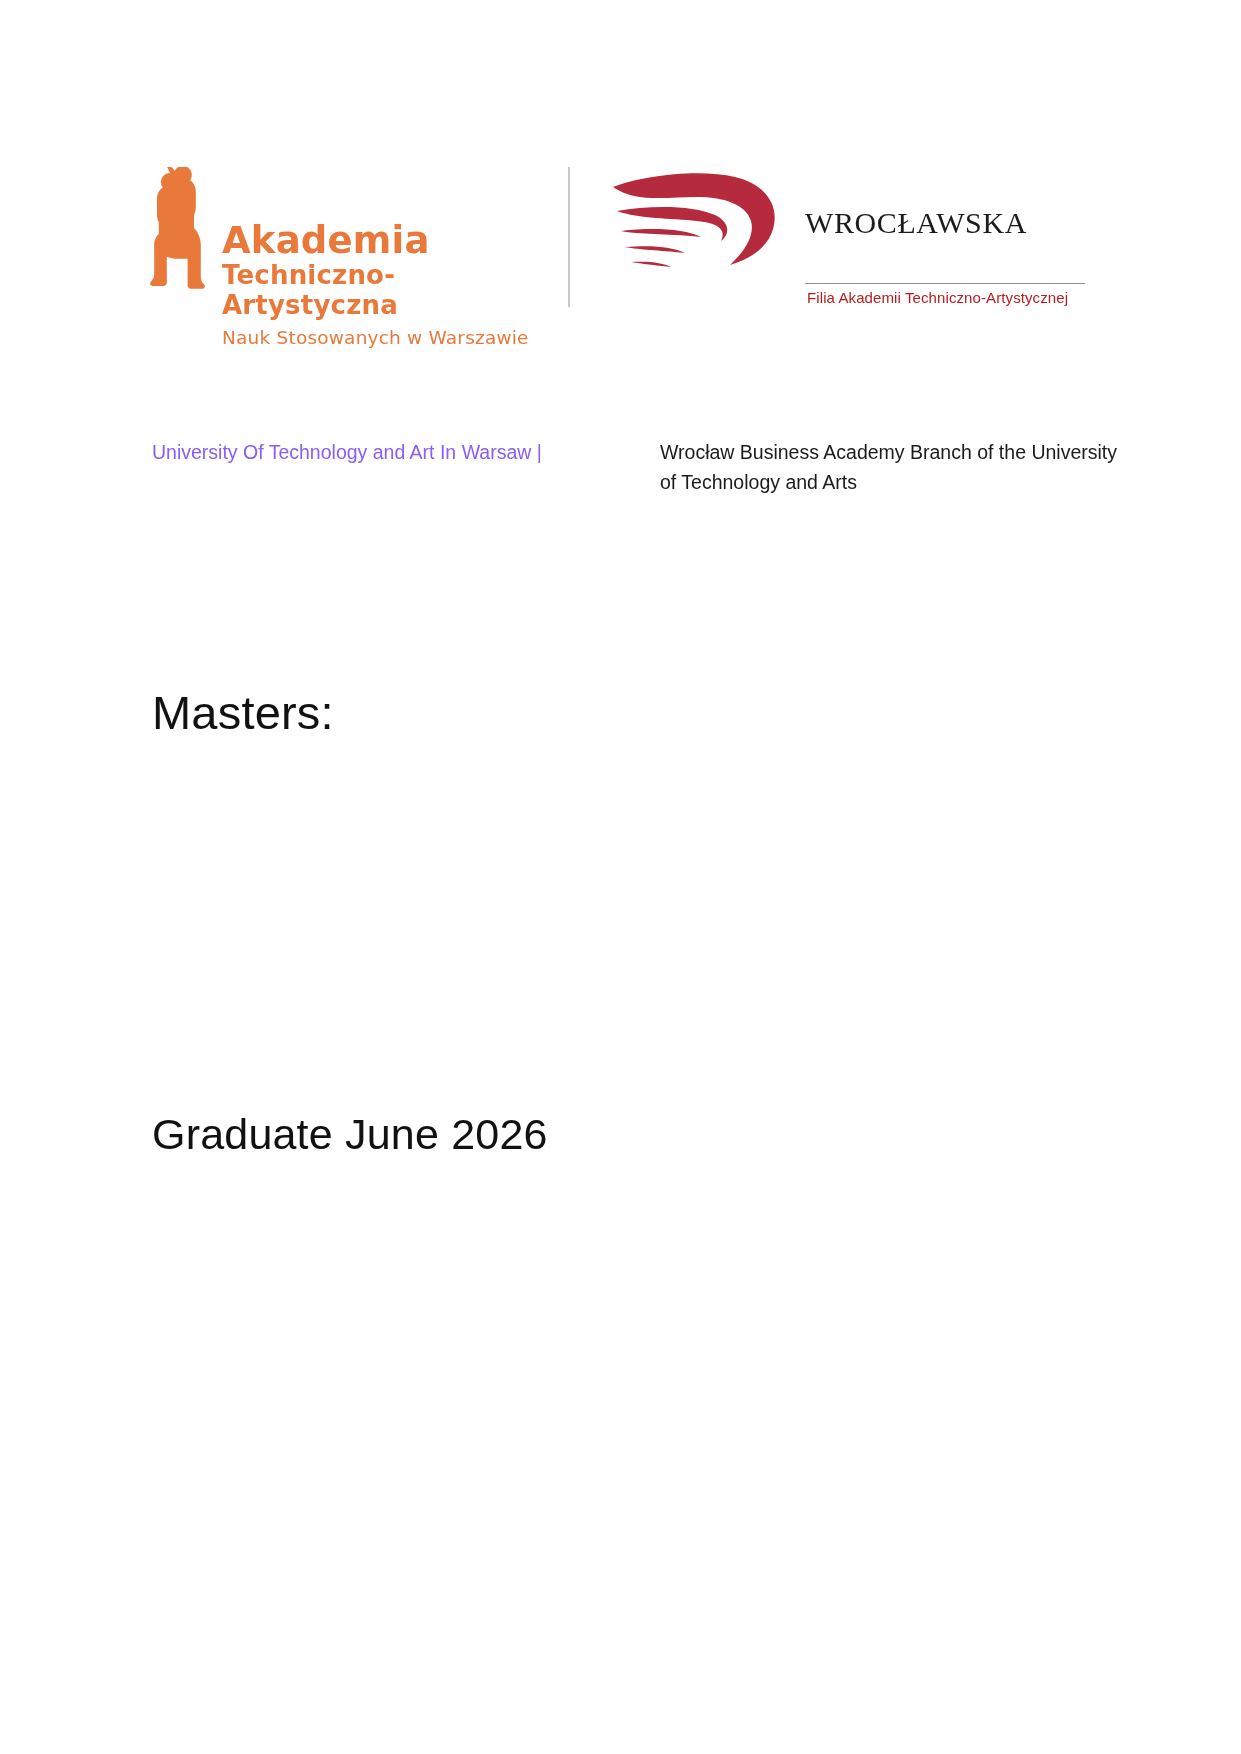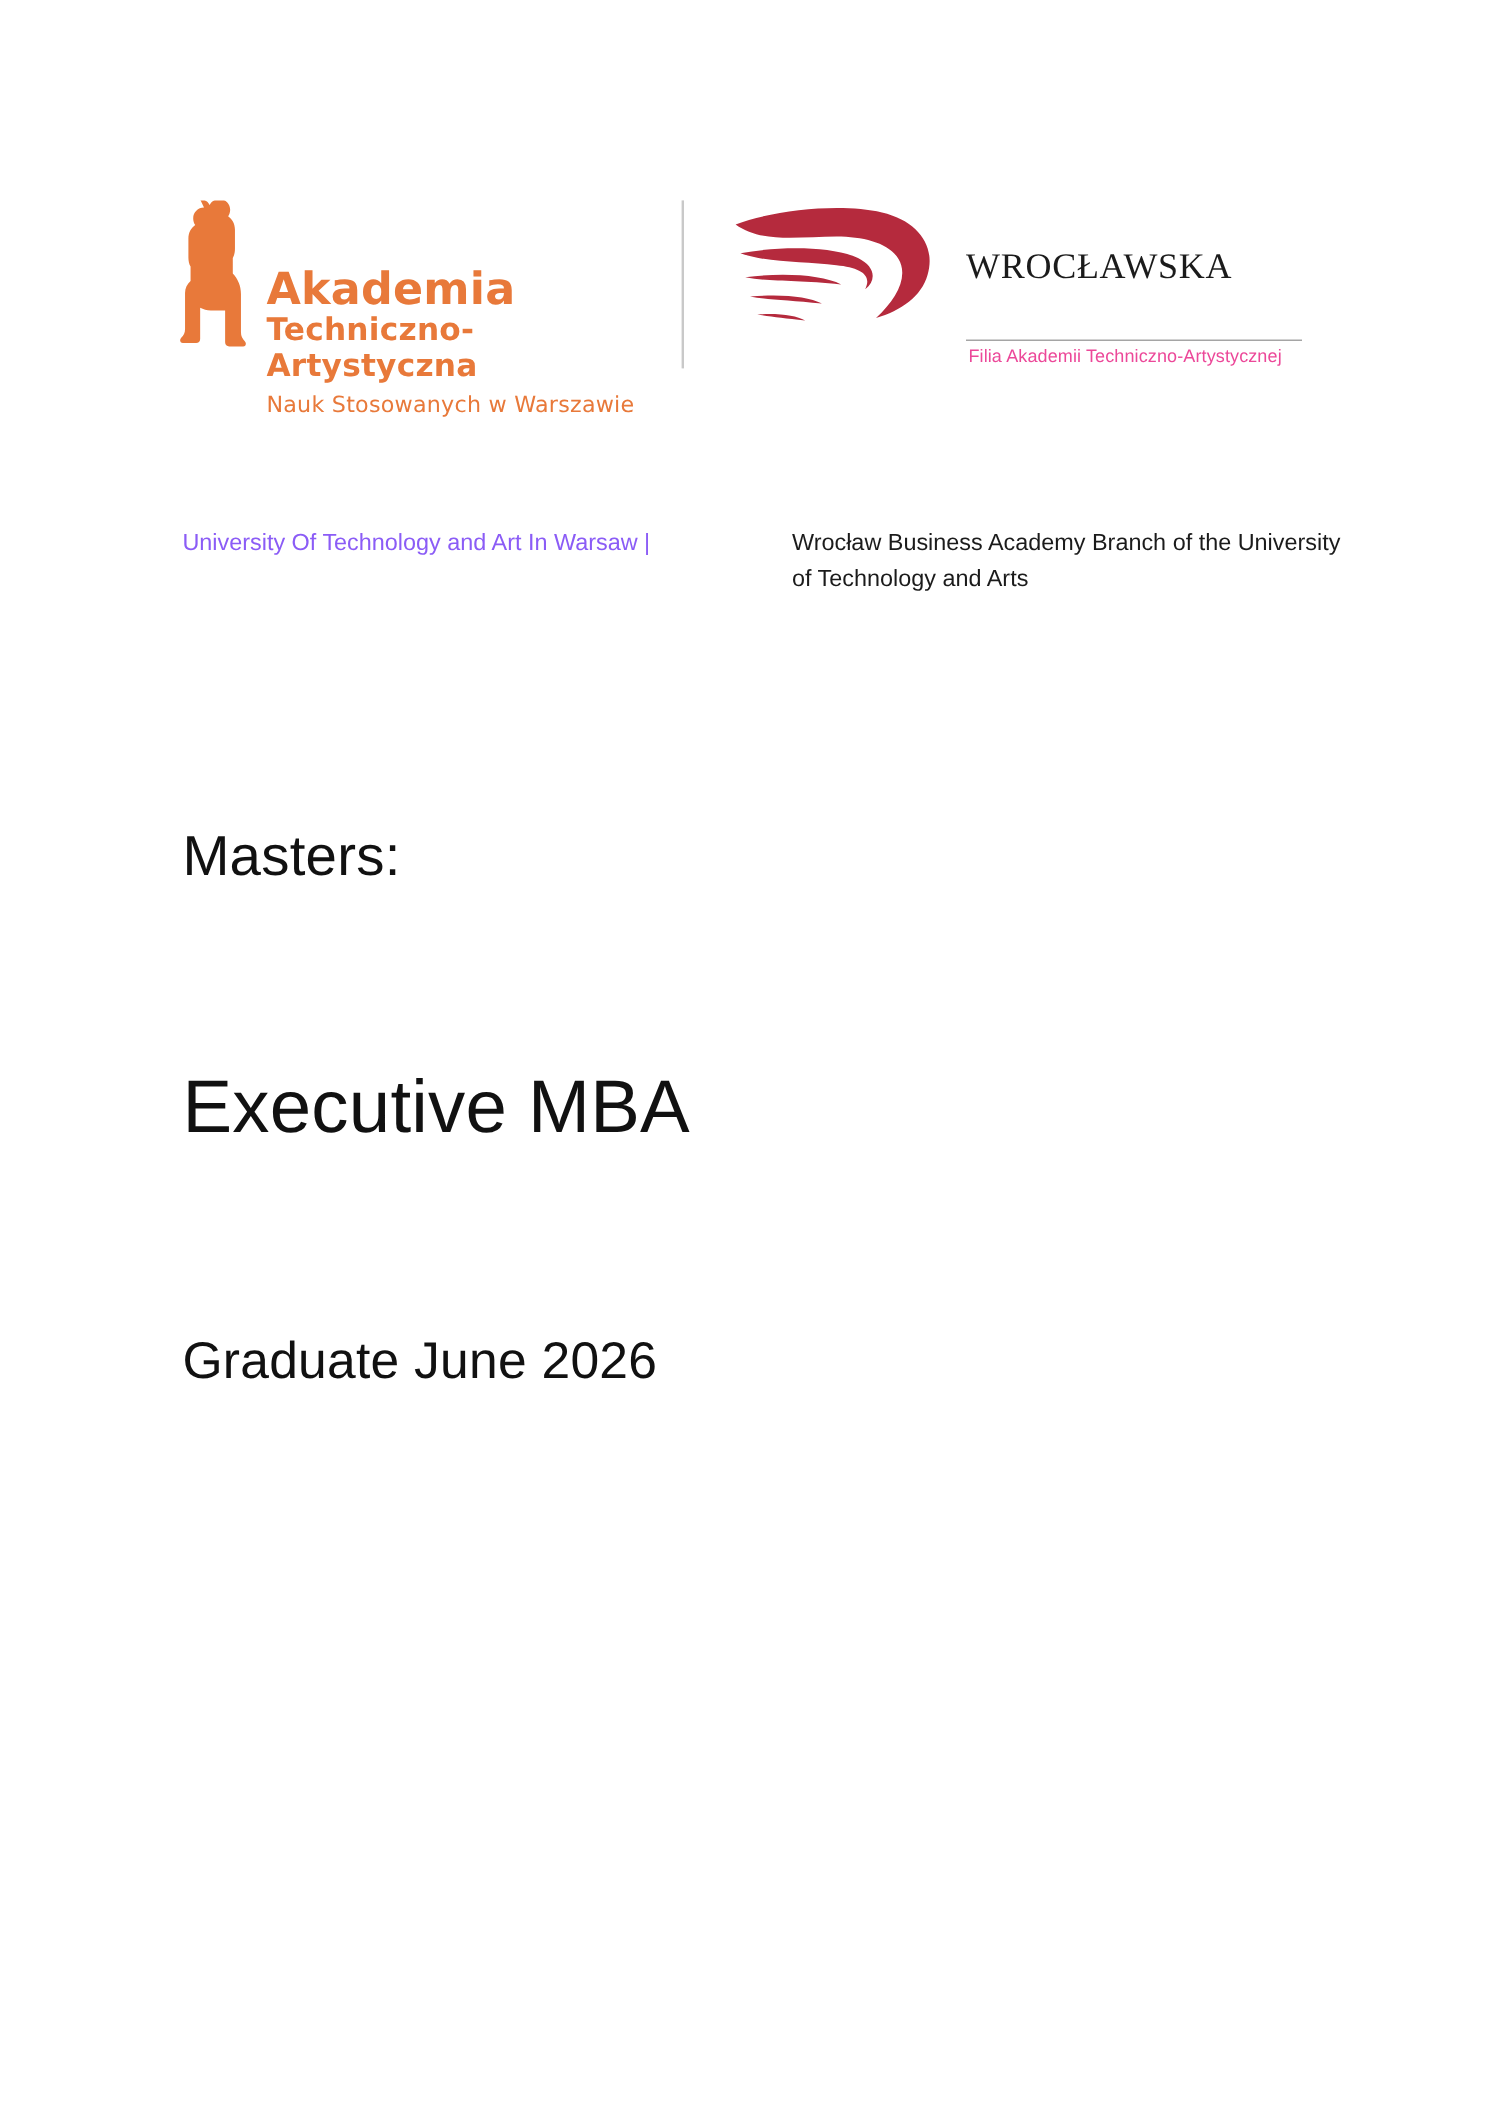--- a/index.html
+++ b/index.html
@@ -127,21 +127,21 @@
     width: 280px;
     height: 1px;
     background: #8f8f8f;
   }
   .wab-sub {
     position: absolute;
     left: 202px;
     top: 124px;
     font-family: "Liberation Sans", sans-serif;
     font-size: 15px;
-    color: #ec4899;
+    color: #b91c1c;
     letter-spacing: 0.1px;
     text-align: center;
   }
 
   
   .caption-left {
     position: absolute;
     left: 152px;
     top: 437px;
     font-size: 19.5px;
@@ -218,16 +218,15 @@
       <div class="wab-rule"></div>
       <div class="wab-sub">Filia Akademii Techniczno-Artystycznej</div>
     </div>
 
   </div>
 
   <div class="caption-left">University Of Technology and Art In Warsaw |</div>
   <div class="caption-right">Wrocław Business Academy Branch of the University of Technology and Arts</div>
 
   <div class="masters-label">Masters:</div>
-  <div class="program-title">Executive MBA</div>
   <div class="graduation">Graduate June 2026</div>
 
 </div>
 
 </body></html>

